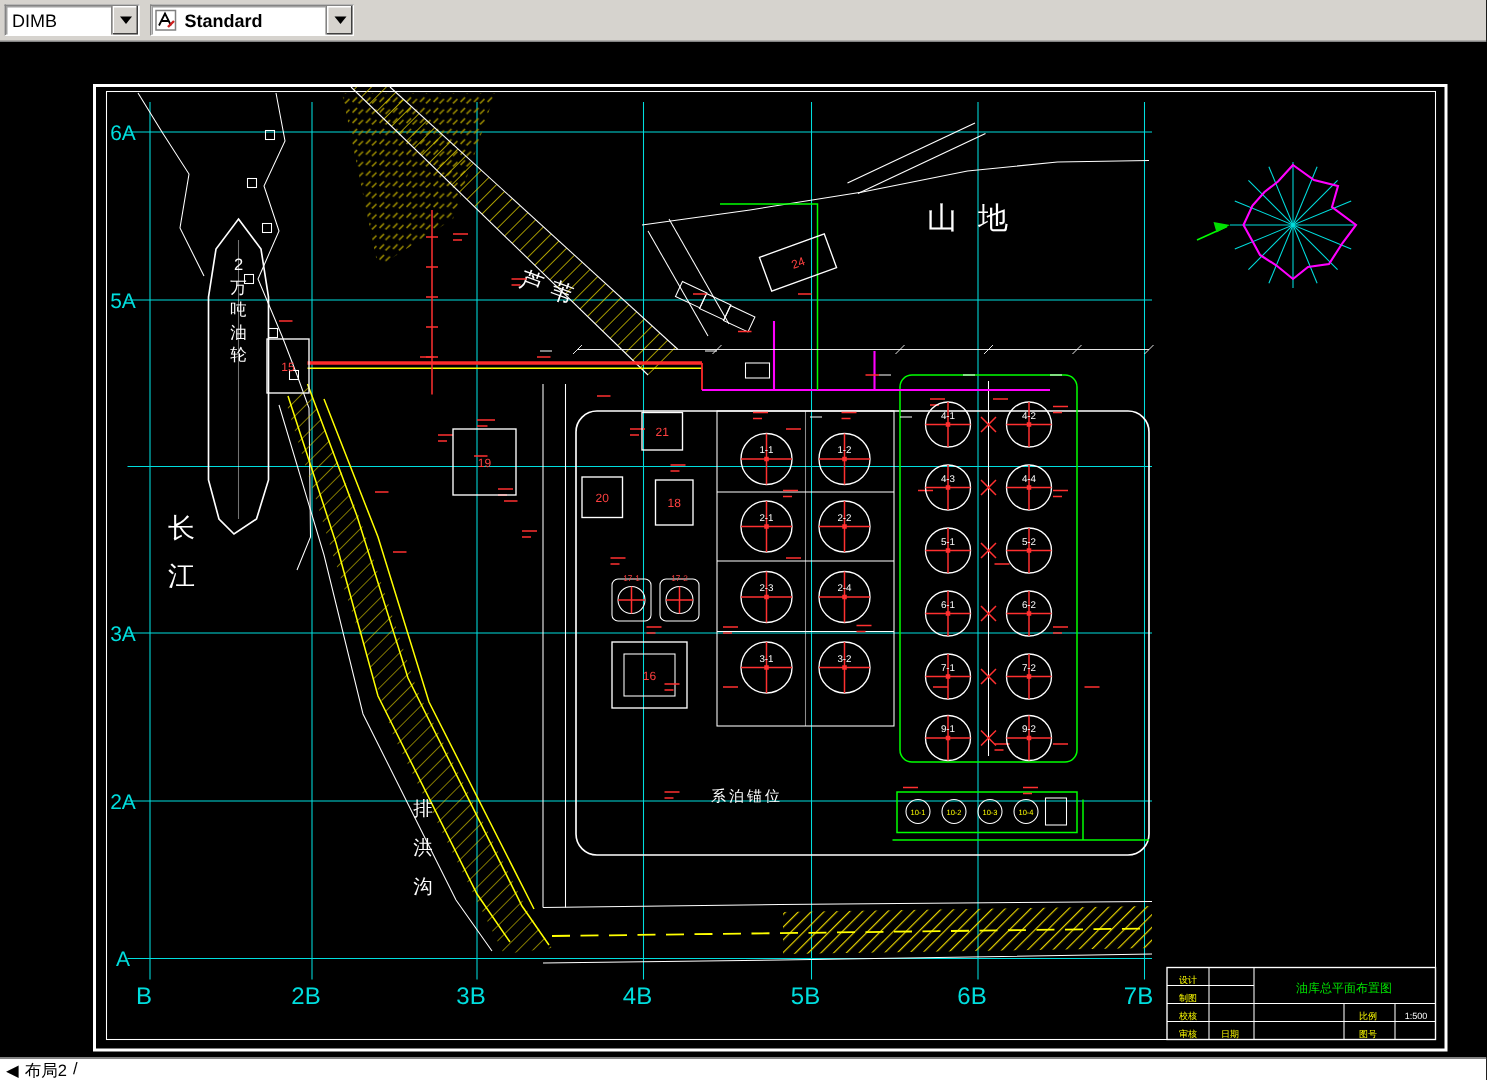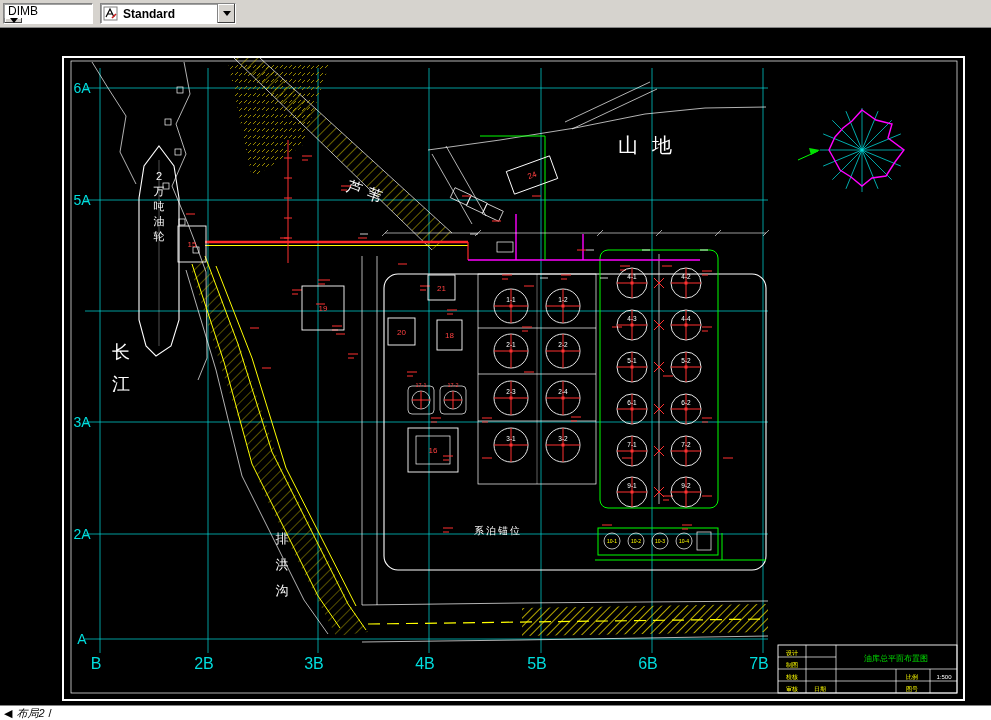--- a/index.html
+++ b/index.html
@@ -5,21 +5,21 @@
   html,body{margin:0;padding:0;background:#000;}
   .app{position:relative;width:991px;height:720px;overflow:hidden;background:#000;
        font-family:"Liberation Sans","DejaVu Sans",sans-serif;}
   
   .toolbar{position:absolute;top:0;left:0;width:991px;height:28px;background:#d6d3ce;
            border-bottom:1px solid #848484;display:flex;align-items:center;gap:7px;
            padding-left:3px;box-sizing:border-box;}
   .combo{display:flex;align-items:stretch;height:21px;background:#fff;
          border:1px solid #848484;border-bottom-color:#fff;border-right-color:#fff;
          box-shadow:inset 1px 1px 0 #a0a0a0;box-sizing:border-box;}
-  .combo.c1{width:90px;flex-direction:column;}
+  .combo.c1{width:90px;}
   .combo.c2{width:136px;font-weight:bold;}
   .combo-icon{width:18px;display:flex;align-items:center;justify-content:center;}
   .combo-value{flex:1;display:flex;align-items:center;padding:0 4px;font-size:12px;color:#000;
                white-space:nowrap;overflow:hidden;}
   .combo-btn{width:17px;background:#d6d3ce;border-left:1px solid #848484;
              display:flex;align-items:center;justify-content:center;
              box-shadow:inset -1px -1px 0 #404040, inset 1px 1px 0 #fff;}
   .arrow{width:0;height:0;border-left:4px solid transparent;border-right:4px solid transparent;
          border-top:5px solid #000;}
   
@@ -33,21 +33,21 @@
   .sy{stroke:#ffff00;fill:none;stroke-width:1;}
   .sg{stroke:#00ff00;fill:none;stroke-width:1;}
   .sm{stroke:#ff00ff;fill:none;stroke-width:1.4;}
   .sr{stroke:#ff3030;fill:none;stroke-width:1;}
   .dim{stroke:#fff;fill:none;stroke-width:.6;}
   .tw{fill:#fff;} .tc{fill:#00dede;} .tr{fill:#ff4040;} .ty{fill:#ffff00;} .tg{fill:#00e000;}
   
   .statusbar{position:absolute;bottom:0;left:0;width:991px;height:15px;background:#fff;
              border-top:1px solid #848484;display:flex;align-items:center;gap:4px;
              padding-left:4px;box-sizing:border-box;font-size:11px;color:#000;}
-  .tab-label{font-style:italic;}
+  .tab-label{}
 </style>
 </head>
 <body>
 
 <div class="app">
 
   <div class="toolbar">
     <div class="combo c1">
       <span class="combo-value">DIMB</span>
       <span class="combo-btn">

